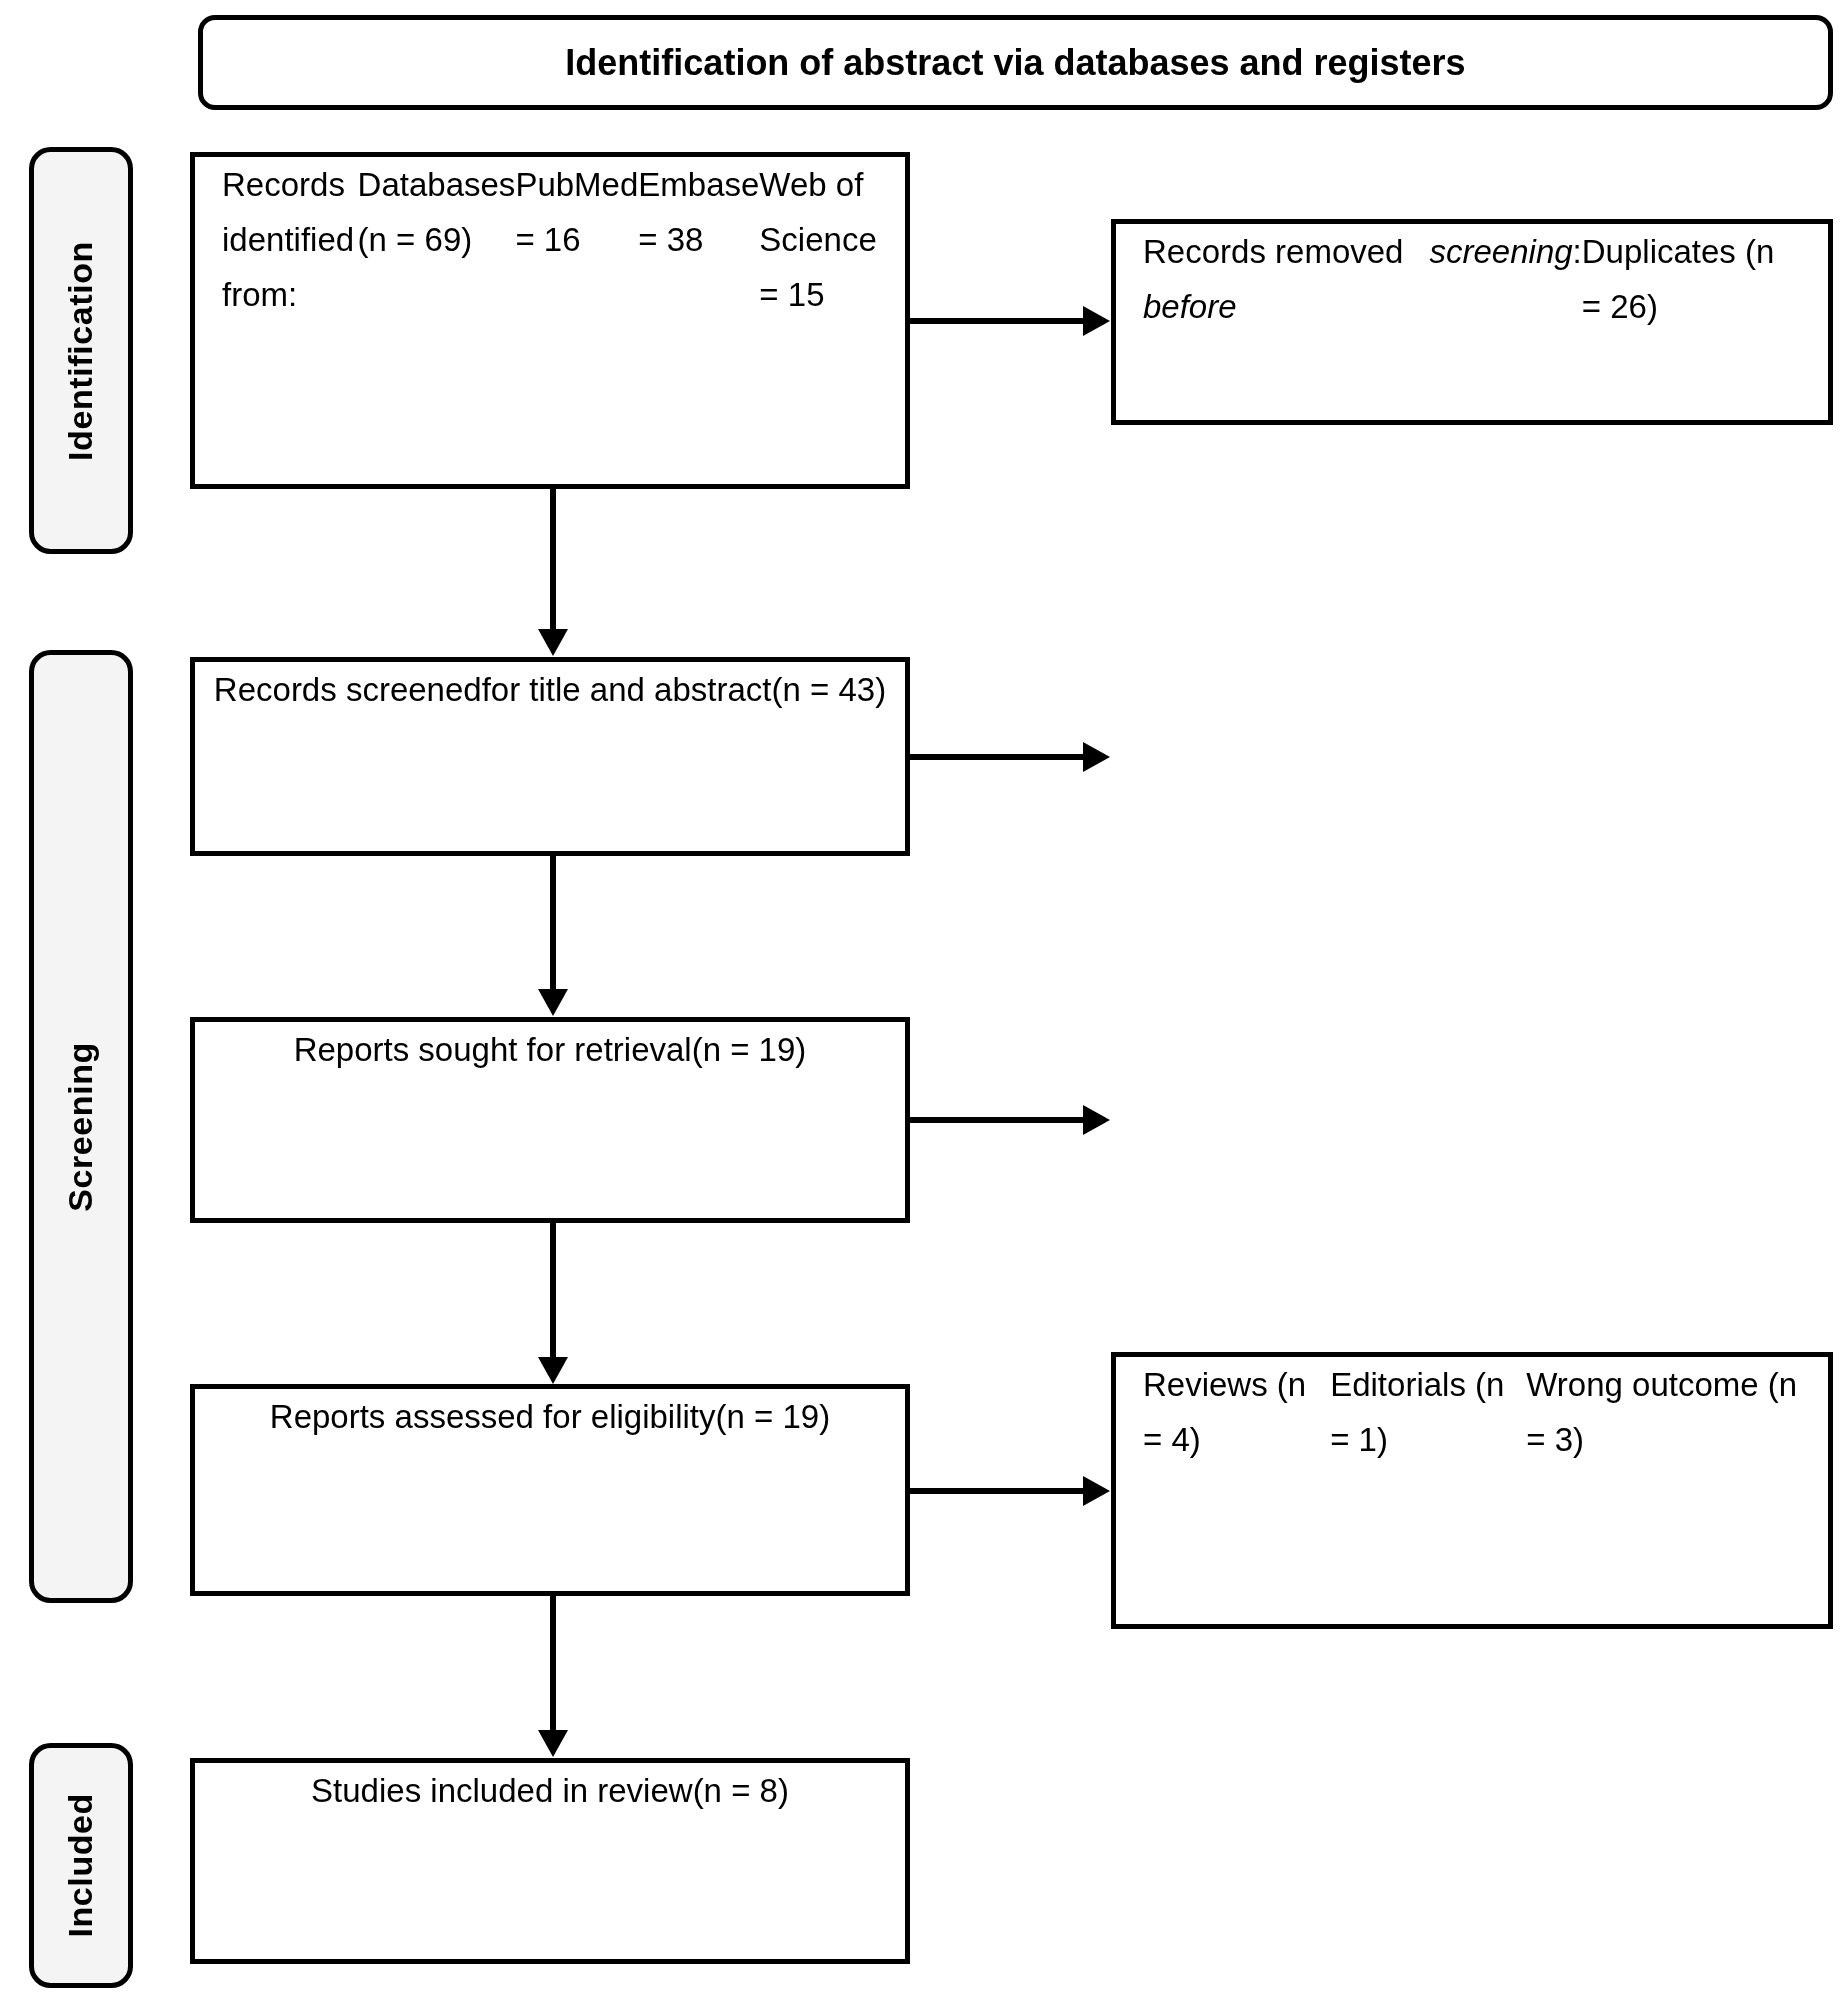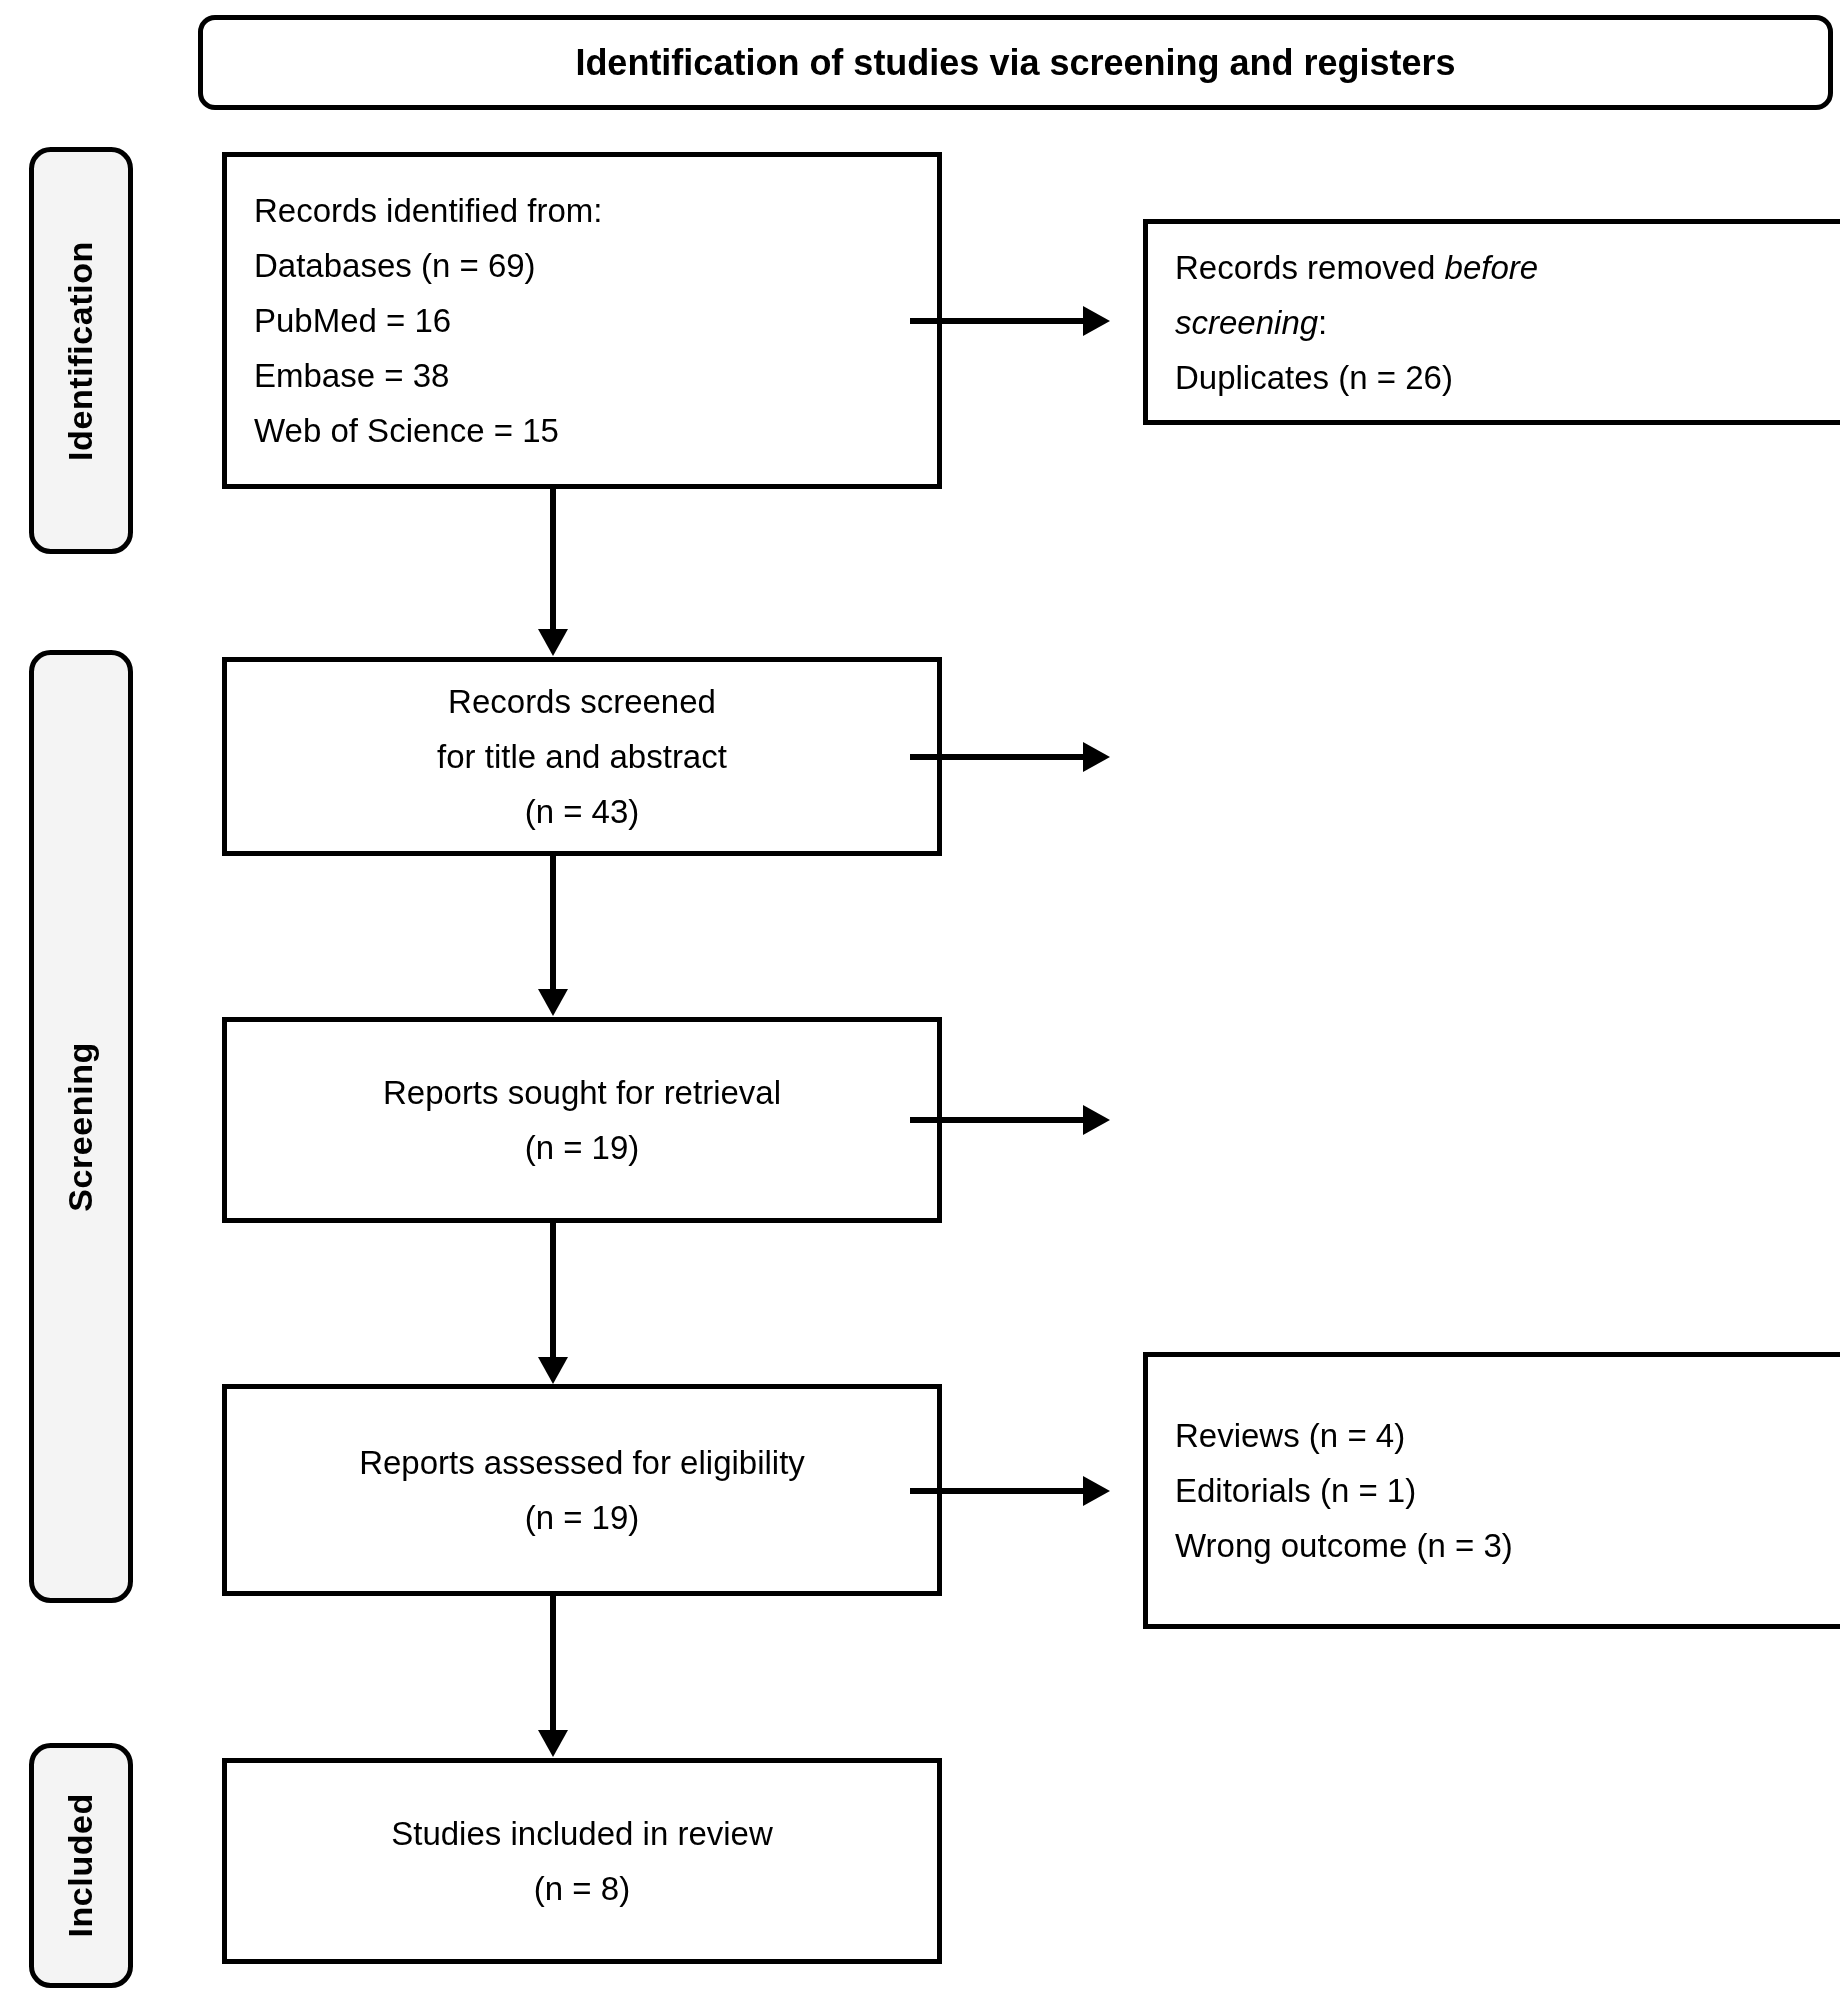--- a/index.html
+++ b/index.html
@@ -47,25 +47,24 @@
     font-weight: bold;
     letter-spacing: 0.6px;
     white-space: nowrap;
   }
   .fbox {
     position: absolute;
     box-sizing: border-box;
     border: 5.7px solid #000;
     background: #fff;
     display: flex;
-    flex-direction: column;
+    flex-direction: row;
     justify-content: center;
     font-size: 33px;
     line-height: 55px;
-    margin-left: 32px;
   }
   .fbox.center { text-align: center; padding: 0 11.4px; }
   .fbox.left   { text-align: left;   padding: 0 27px; }
   .arrow-v {
     position: absolute;
     width: 5.7px;
     background: #000;
   }
   .arrow-v::after {
     content: "";
@@ -94,21 +93,21 @@
     border-bottom: 15px solid transparent;
     border-left: 27px solid #000;
   }
 </style>
 </head>
 <body>
 
 <div class="canvas">
 
   <div class="title-box" style="left:198px; top:15px; width:1635px; height:95px;">
-    <span class="title-text">Identification of studies via screening and registers</span>
+    <span class="title-text">Identification of abstract via databases and registers</span>
   </div>
 
   <div class="stage-box" style="left:28.5px; top:147px; width:104px; height:407px;">
     <span class="vtext">Identification</span>
   </div>
   <div class="stage-box" style="left:28.5px; top:650px; width:104px; height:953px;">
     <span class="vtext">Screening</span>
   </div>
   <div class="stage-box" style="left:28.5px; top:1743px; width:104px; height:245px;">
     <span class="vtext">Included</span>

